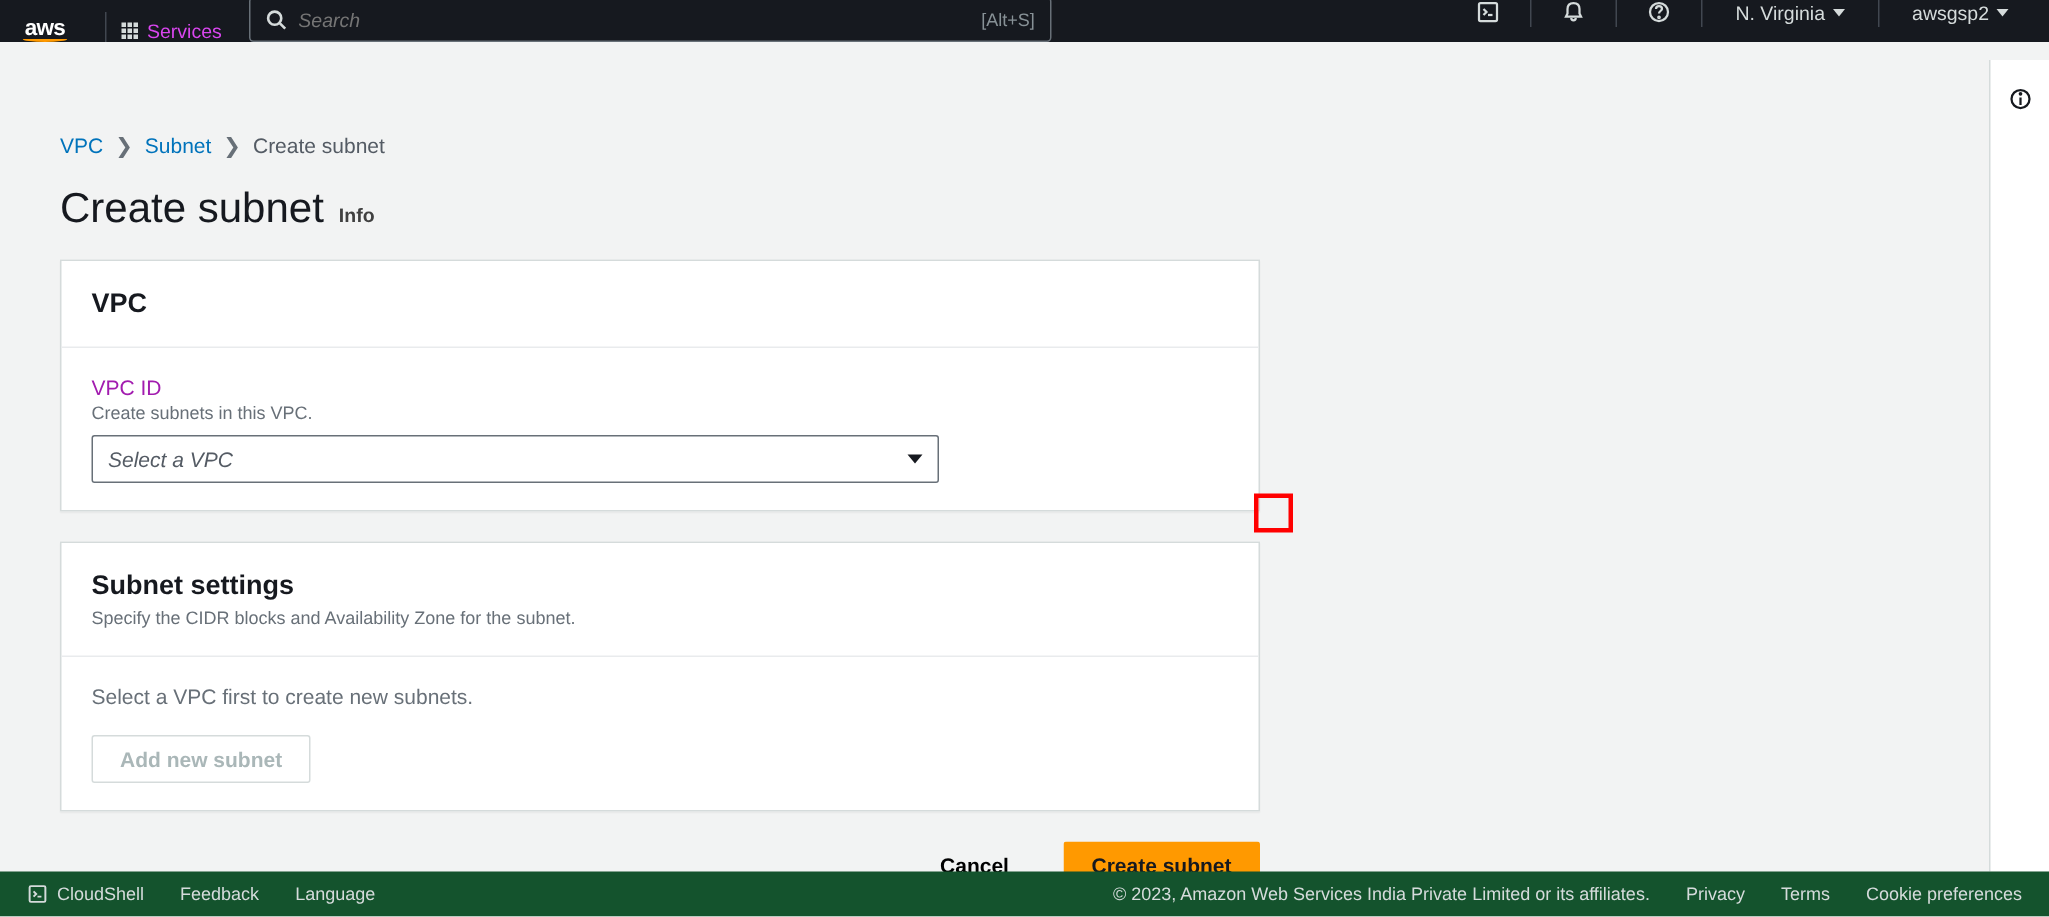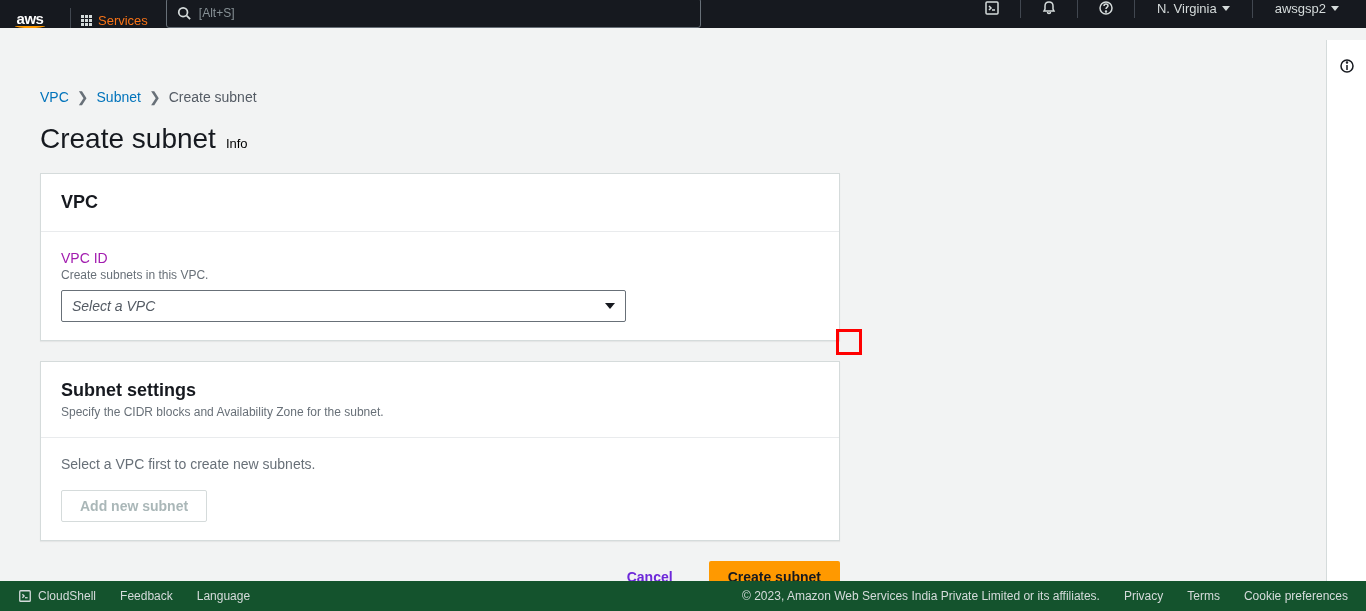--- a/index.html
+++ b/index.html
@@ -4,21 +4,21 @@
   <style>
     * { box-sizing: border-box; margin: 0; padding: 0; }
     body { font-family: "Amazon Ember", "Helvetica Neue", Arial, sans-serif; background: #f2f3f3; width: 1366px; height: 611px; overflow: hidden; position: relative; }
     
     
     .top-nav { background: #16191f; height: 28px; display: flex; align-items: flex-end; padding: 0 15px; color: #d5dbdb; position: relative; }
     .aws-logo { color: #ff9900; font-weight: bold; font-size: 16px; margin-right: 15px; letter-spacing: -0.5px; display: flex; flex-direction: column; align-items: center; }
     .aws-logo-text { color: #fff; font-size: 15px; font-weight: 600; }
     .aws-logo-smile { width: 30px; height: 4px; border-bottom: 2px solid #ff9900; border-radius: 0 0 50% 50%; margin-top: -3px; }
     .nav-divider { width: 1px; height: 20px; background: #414750; margin: 0 10px; }
-    .services-btn { display: flex; align-items: center; gap: 6px; cursor: pointer; font-size: 13px; color: #f97316; }
+    .services-btn { display: flex; align-items: center; gap: 6px; cursor: pointer; font-size: 13px; color: #d946ef; }
     .grid-icon { display: grid; grid-template-columns: repeat(3, 3px); grid-template-rows: repeat(3, 3px); gap: 1px; }
     .grid-icon span { background: #d5dbdb; width: 3px; height: 3px; }
     .search-container { display: flex; align-items: center; margin-left: 18px; background: #16191f; border: 1px solid #687078; border-radius: 3px; height: 30px; width: 535px; padding: 0 10px; }
     .search-icon-svg { width: 14px; height: 14px; margin-right: 8px; fill: none; stroke: #d5dbdb; stroke-width: 2; }
     .search-input { background: transparent; border: none; color: #d5dbdb; flex: 1; font-size: 13px; font-style: italic; outline: none; }
     .search-shortcut { color: #879196; font-size: 12px; }
     .nav-right { margin-left: auto; display: flex; align-items: center; }
     .nav-icon { width: 36px; height: 40px; display: flex; align-items: center; justify-content: center; cursor: pointer; }
     .nav-icon svg { width: 16px; height: 16px; stroke: #d5dbdb; fill: none; stroke-width: 1.5; }
     .region-selector { display: flex; align-items: center; gap: 5px; cursor: pointer; font-size: 13px; padding: 0 12px; }
@@ -27,40 +27,40 @@
     
     
     .main-content { padding: 13px 40px; height: calc(100% - 70px); overflow-y: auto; position: relative; margin-top: 48px; }
     .breadcrumbs { display: flex; align-items: center; gap: 8px; font-size: 14px; margin-bottom: 18px; }
     .breadcrumbs a { color: #0073bb; text-decoration: none; cursor: pointer; }
     .breadcrumbs .current { color: #545b64; }
     .chevron-right { color: #687078; }
     
     .page-title-row { display: flex; align-items: baseline; gap: 10px; margin-bottom: 18px; }
     .page-title { font-size: 28px; font-weight: 400; color: #16191f; }
-    .info-link { color: #000000; font-size: 13px; font-weight: 400; cursor: pointer; }
+    .info-link { color: #404040; font-size: 13px; font-weight: 700; cursor: pointer; }
     
     .panel { background: #fff; border: 1px solid #d5dbdb; border-radius: 0; width: 800px; margin-bottom: 20px; box-shadow: 0 1px 1px rgba(0,0,0,0.05); }
     .panel-header { padding: 18px 20px; border-bottom: 1px solid #e9ebed; }
     .panel-title { font-size: 18px; font-weight: 700; color: #16191f; }
     .panel-subtitle { font-size: 12px; color: #687078; margin-top: 4px; }
     .panel-body { padding: 18px 20px; }
     
     .field-label { font-size: 14px; color: #a21caf; font-weight: 400; }
     .field-hint { font-size: 12px; color: #687078; margin-top: 2px; margin-bottom: 8px; }
     
     .select-box { position: relative; width: 565px; border: 1px solid #687078; border-radius: 2px; height: 32px; display: flex; align-items: center; padding: 0 10px; cursor: pointer; background: #fff; justify-content: space-between; }
     .select-placeholder { color: #545b64; font-style: italic; font-size: 14px; }
     .select-caret { width: 0; height: 0; border-left: 5px solid transparent; border-right: 5px solid transparent; border-top: 6px solid #16191f; }
     
     .empty-text { color: #687078; font-size: 14px; margin-bottom: 18px; }
     
     .btn { display: inline-flex; align-items: center; padding: 7px 18px; border-radius: 2px; font-size: 14px; font-weight: 700; cursor: pointer; border: 1px solid transparent; }
     .btn-disabled { border: 1px solid #d5dbdb; color: #aab7b8; cursor: not-allowed; background: #fff; }
-    .btn-link { background: transparent; border: none; color: #6d28d9; font-weight: 700; }
+    .btn-link { background: transparent; border: none; color: #000000; font-weight: 700; }
     .btn-primary { background: #ff9900; color: #16191f; font-weight: 700; }
     
     .action-row { display: flex; gap: 18px; justify-content: flex-end; width: 800px; }
     
     .red-box { position: absolute; border: 3px solid #ff0000; width: 26px; height: 26px; top: 253px; left: 836px; }
     
     
     .right-toolbar { position: absolute; right: 0; top: 40px; width: 40px; height: calc(100% - 70px); border-left: 1px solid #d5dbdb; background: #fff; display: flex; flex-direction: column; align-items: center; padding-top: 18px; }
     .right-toolbar svg { width: 16px; height: 16px; stroke: #16191f; fill: none; stroke-width: 1.5; cursor: pointer; }
     
@@ -93,20 +93,21 @@
         <span></span>
         <span></span>
     </div>
     <span>Services</span>
   </div>
   <div class="search-container">
     <svg class="search-icon-svg" viewBox="0 0 16 16">
         <circle cx="7" cy="7" r="5"></circle>
         <line x1="11" y1="11" x2="15" y2="15"></line>
       </svg>
+    <input class="search-input" placeholder="Search" style="">
     <span class="search-shortcut">[Alt+S]</span>
   </div>
   <div class="nav-right">
     <div class="nav-icon">
       <svg viewBox="0 0 16 16">
           <rect x="2" y="2" width="12" height="12" rx="1"></rect>
           <polyline points="5,6 7,8 5,10"></polyline>
           <line x1="8" y1="10" x2="11" y2="10"></line>
         </svg>
     </div>

